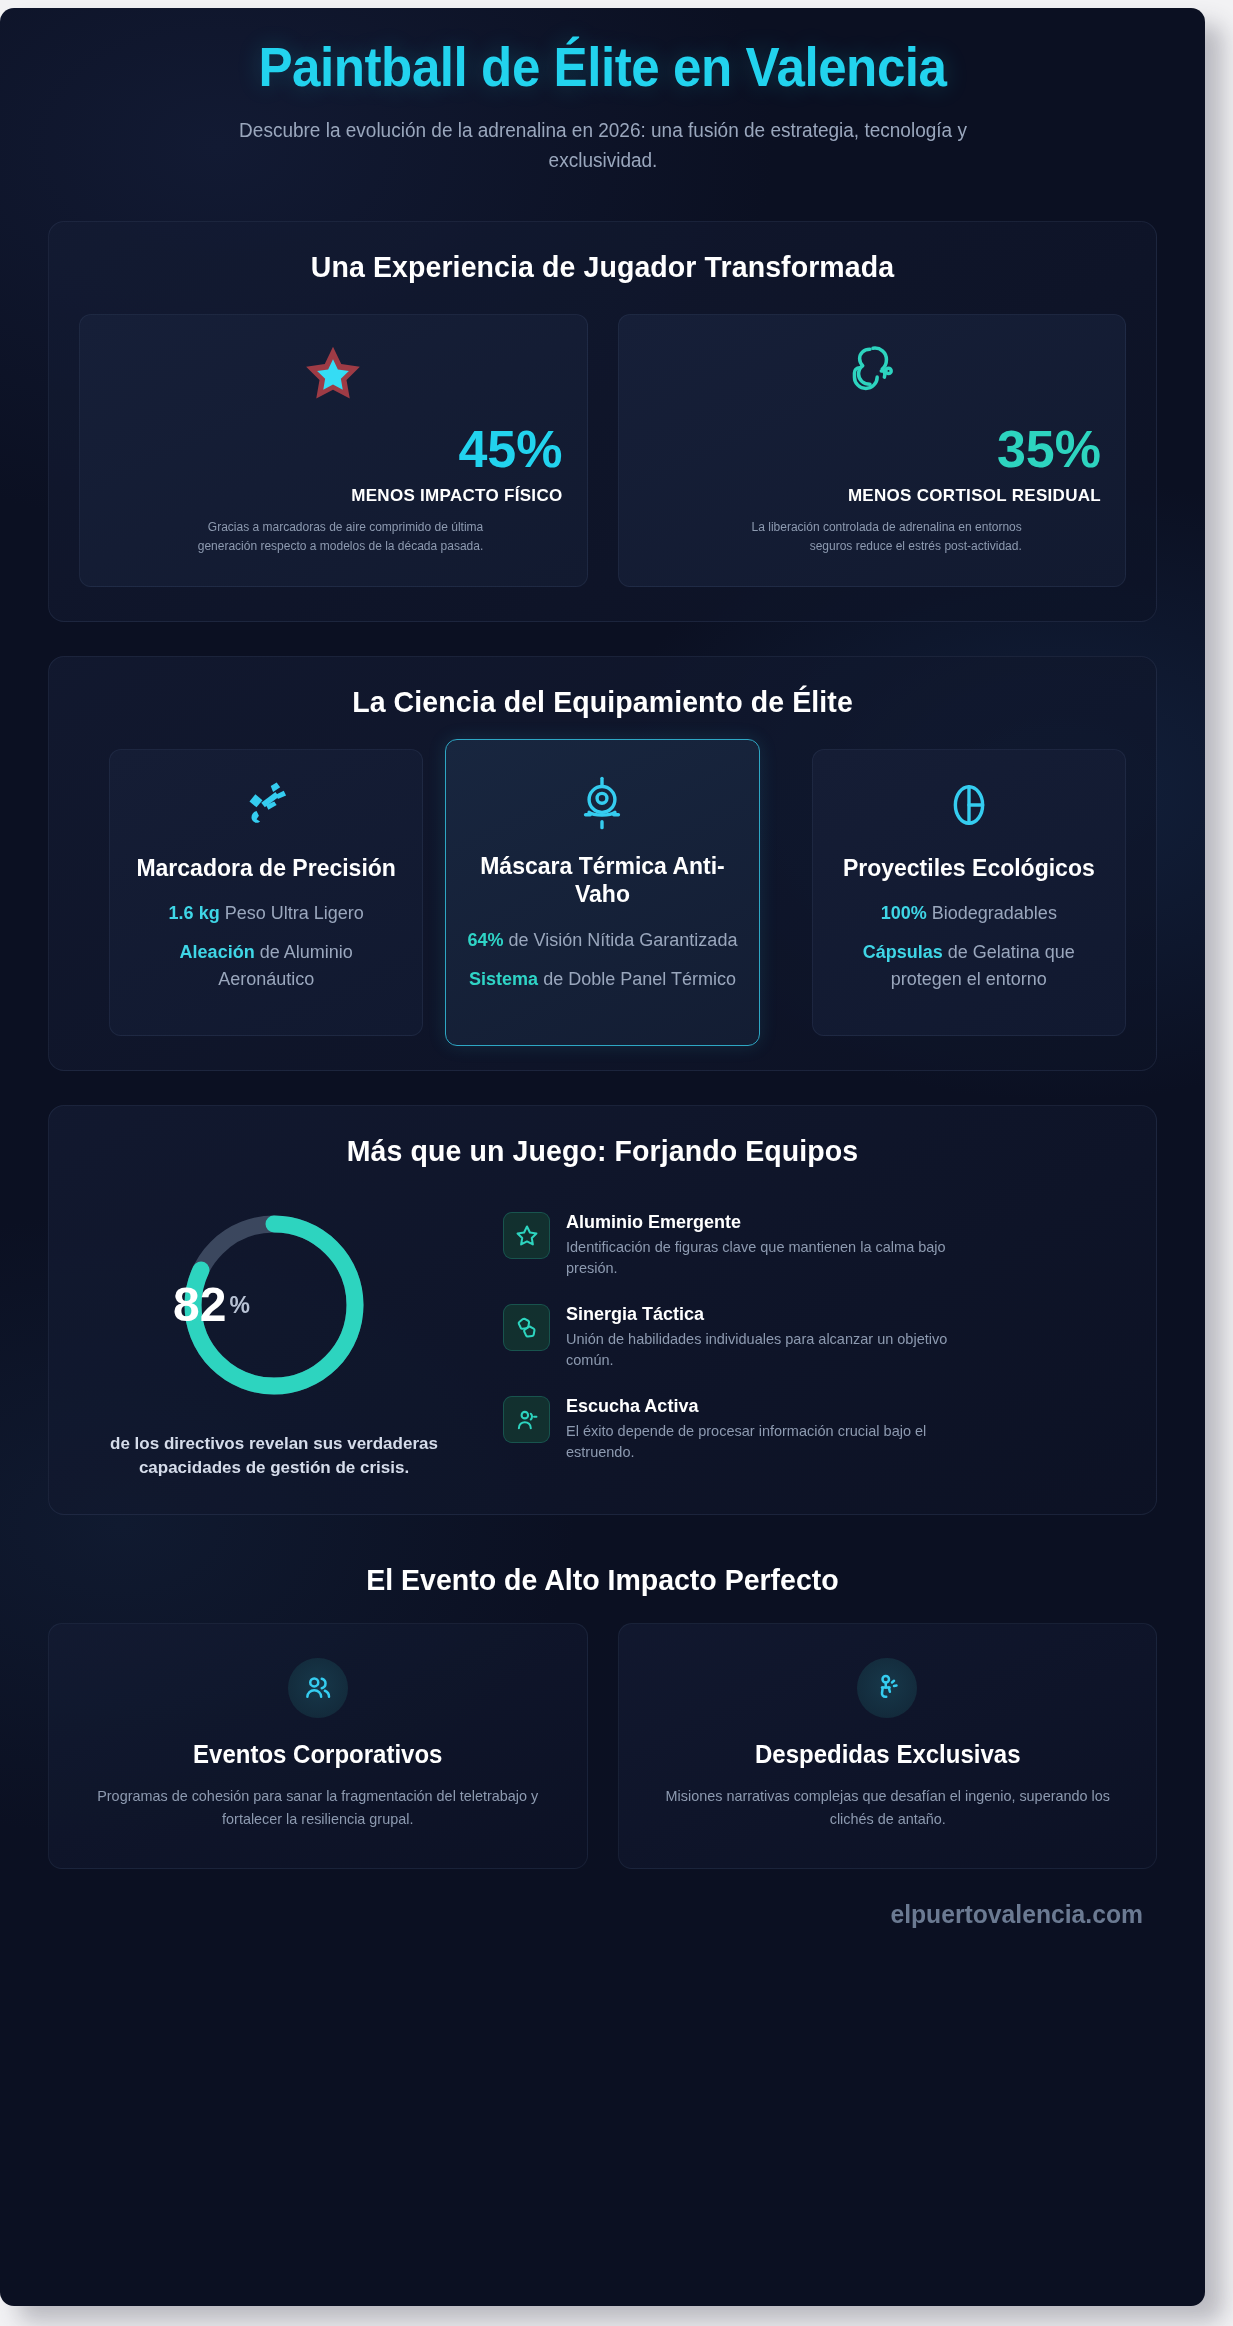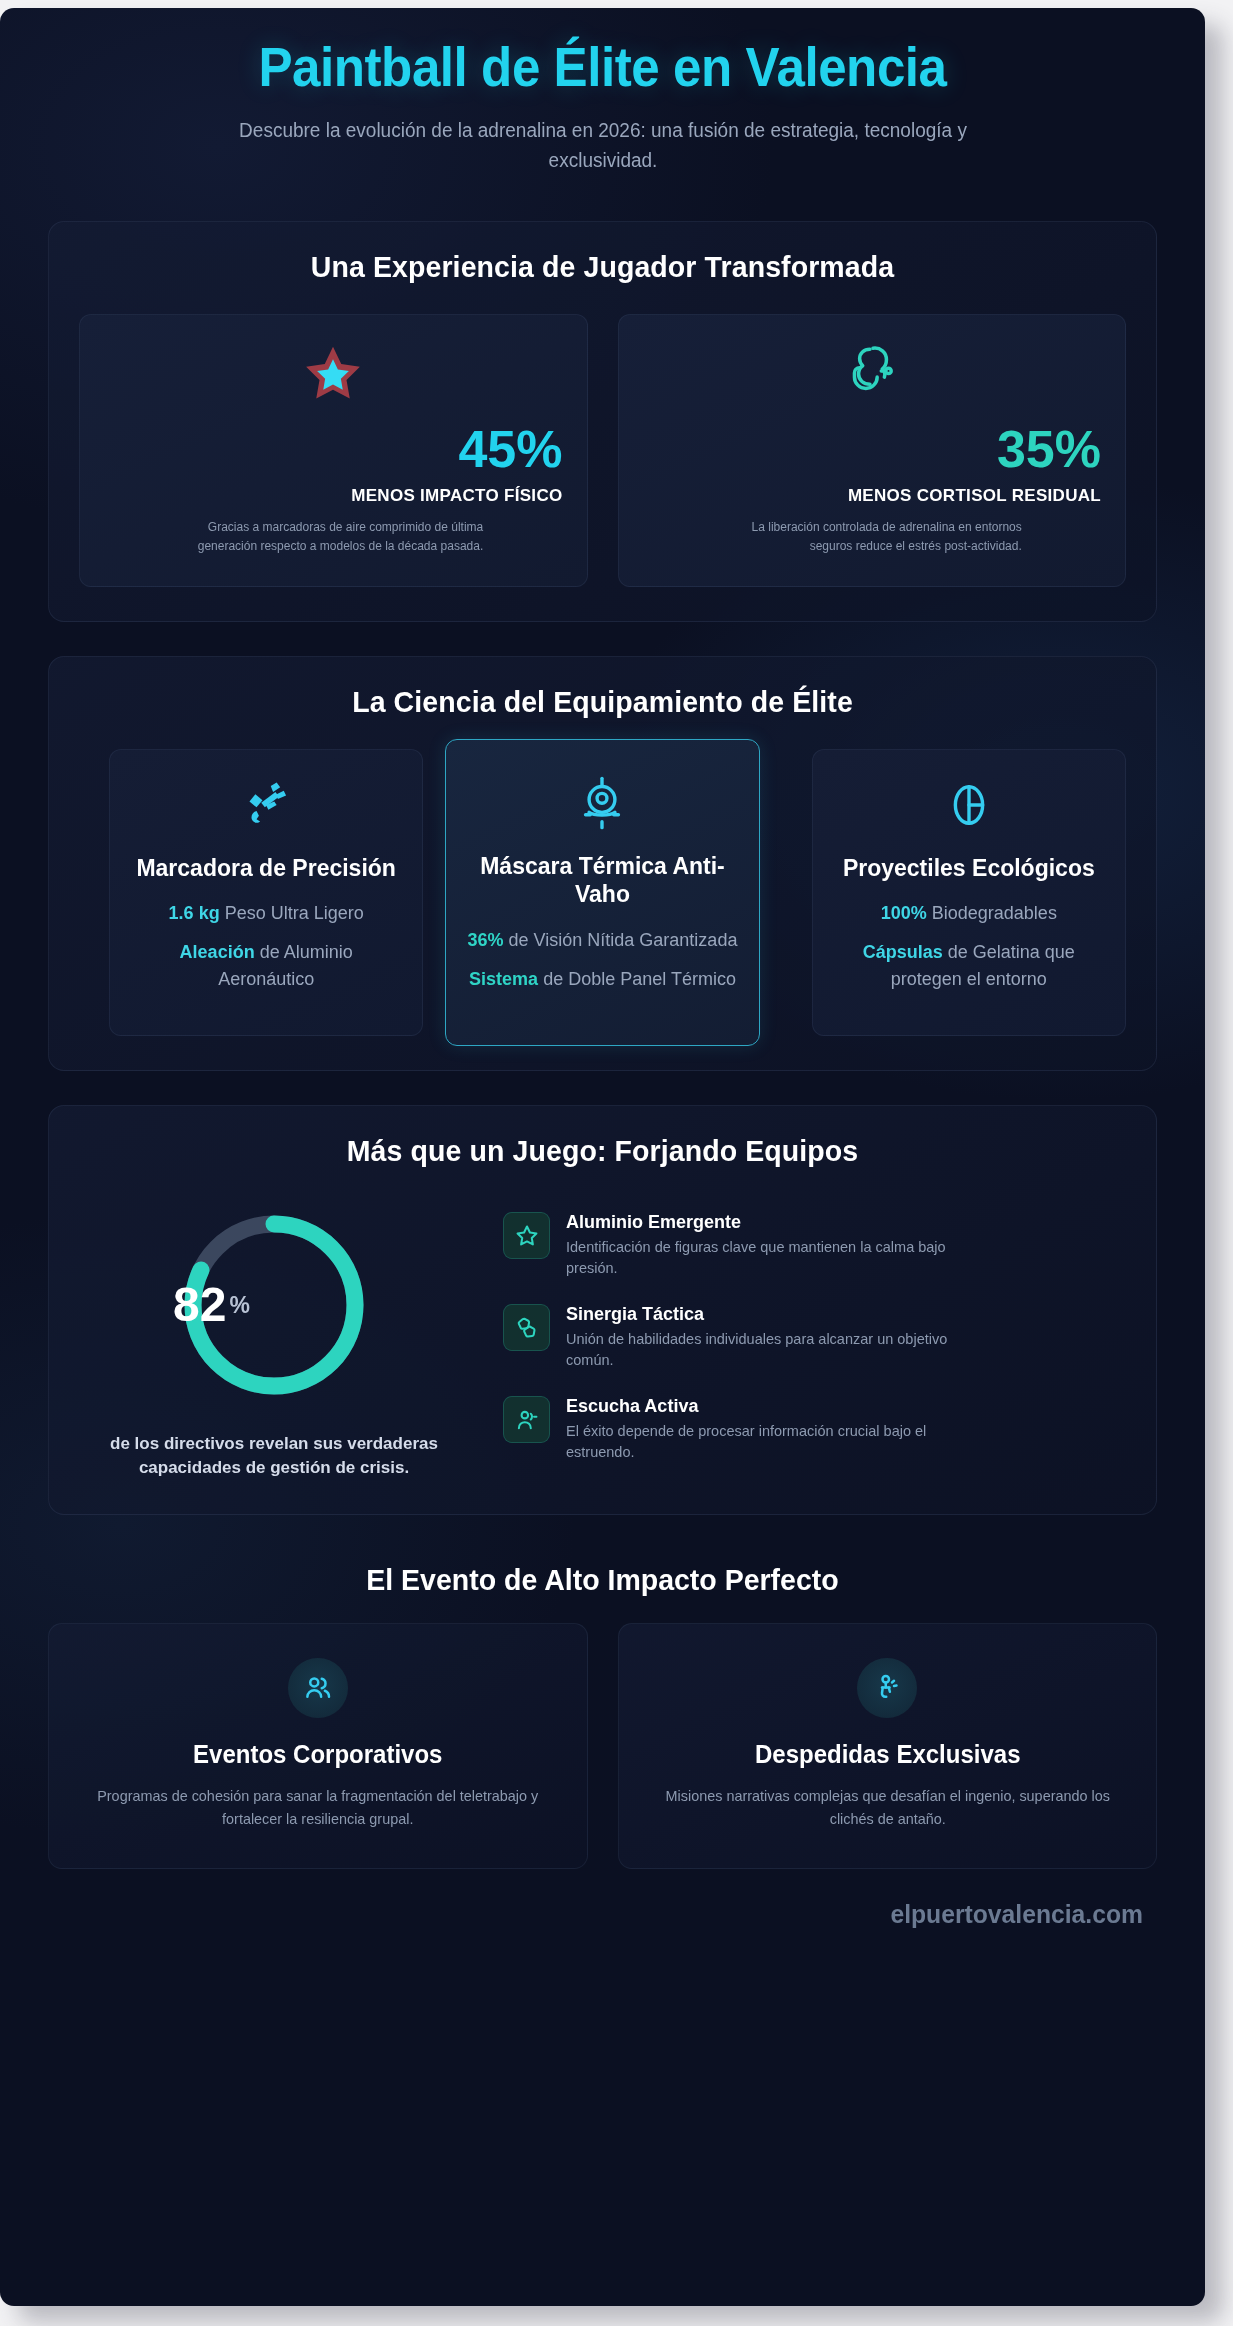--- a/index.html
+++ b/index.html
@@ -294,21 +294,21 @@
             <path d="M23 39v5"></path>
             <path d="M23 9c6 0 11 5 11 11 0 6-5 11-11 11s-11-5-11-11c0-6 5-11 11-11z"></path>
             <circle cx="23" cy="19" r="4.2"></circle>
             <path d="M12 31c4 3 18 3 22 0"></path>
             <path d="M9 33h4"></path>
             <path d="M33 33h4"></path>
           </svg>
         </div>
         <div class="eq-title">Máscara Térmica Anti-Vaho</div>
         <div class="eq-spec">
-          <b>36%</b><span> de Visión Nítida Garantizada</span>
+          <b>64%</b><span> de Visión Nítida Garantizada</span>
         </div>
         <div class="eq-spec">
           <b>Sistema</b><span> de Doble Panel Térmico</span>
         </div>
       </div>
 
       <div class="eq-card">
         <div class="eq-icon">
           <svg width="50" height="50" viewBox="0 0 44 44" fill="none" stroke="#35cdf0" stroke-width="3" stroke-linecap="round" stroke-linejoin="round" aria-hidden="true">
             <ellipse cx="22" cy="22" rx="12" ry="16"></ellipse>

